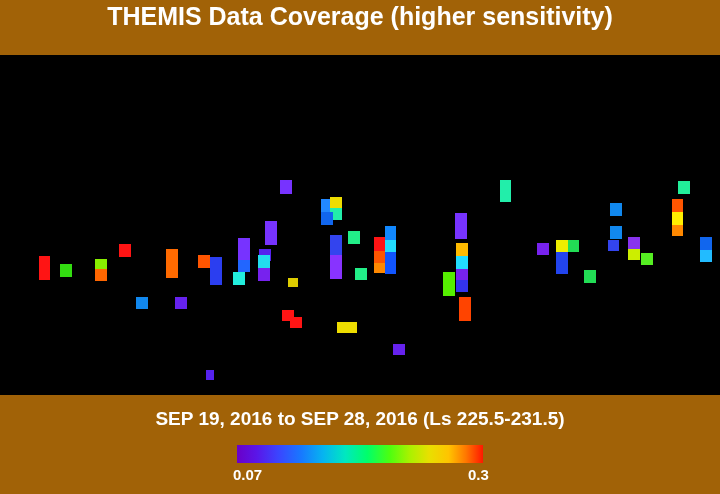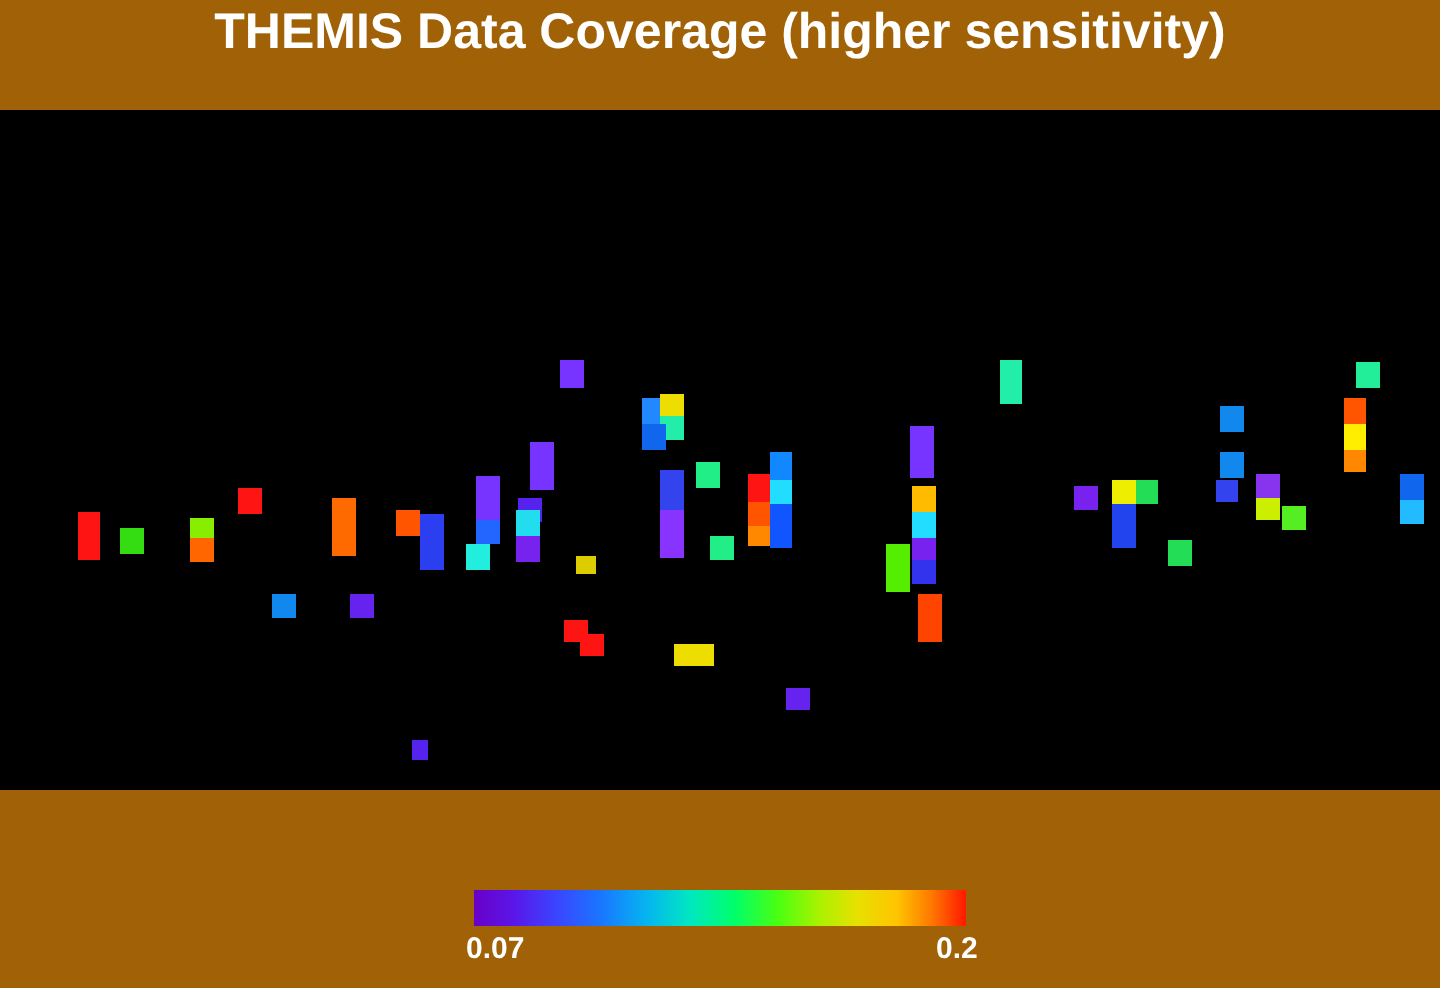--- a/index.html
+++ b/index.html
@@ -158,22 +158,23 @@
       <span class="marker" style="left: 628px; top: 194px; width: 12px; height: 11px; background: rgb(204, 238, 0);"></span>
       <span class="marker" style="left: 641px; top: 198px; width: 12px; height: 12px; background: rgb(85, 238, 34);"></span>
       <span class="marker" style="left: 678px; top: 126px; width: 12px; height: 13px; background: rgb(34, 238, 153);"></span>
       <span class="marker" style="left: 672px; top: 144px; width: 11px; height: 13px; background: rgb(255, 85, 0);"></span>
       <span class="marker" style="left: 672px; top: 157px; width: 11px; height: 13px; background: rgb(255, 238, 0);"></span>
       <span class="marker" style="left: 672px; top: 170px; width: 11px; height: 11px; background: rgb(255, 136, 0);"></span>
       <span class="marker" style="left: 700px; top: 182px; width: 12px; height: 13px; background: rgb(17, 102, 238);"></span>
       <span class="marker" style="left: 700px; top: 195px; width: 12px; height: 12px; background: rgb(34, 187, 255);"></span>
     </div>
 
+  <div id="caption">SEP 19, 2016 to SEP 28, 2016 (Ls 225.5-231.5)</div>
 
   <div id="colorbar-wrap">
     <span id="colorbar"></span>
   </div>
 
   <div class="cb-label" id="cb-min">0.07</div>
 
-  <div class="cb-label" id="cb-max">0.2</div>
+  <div class="cb-label" id="cb-max">0.3</div>
 
 </div>
 
 </body></html>

